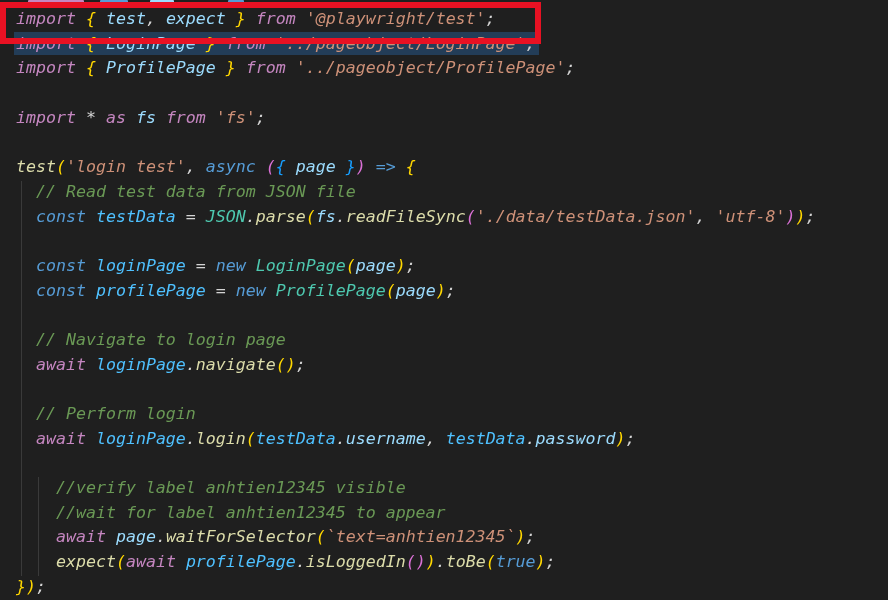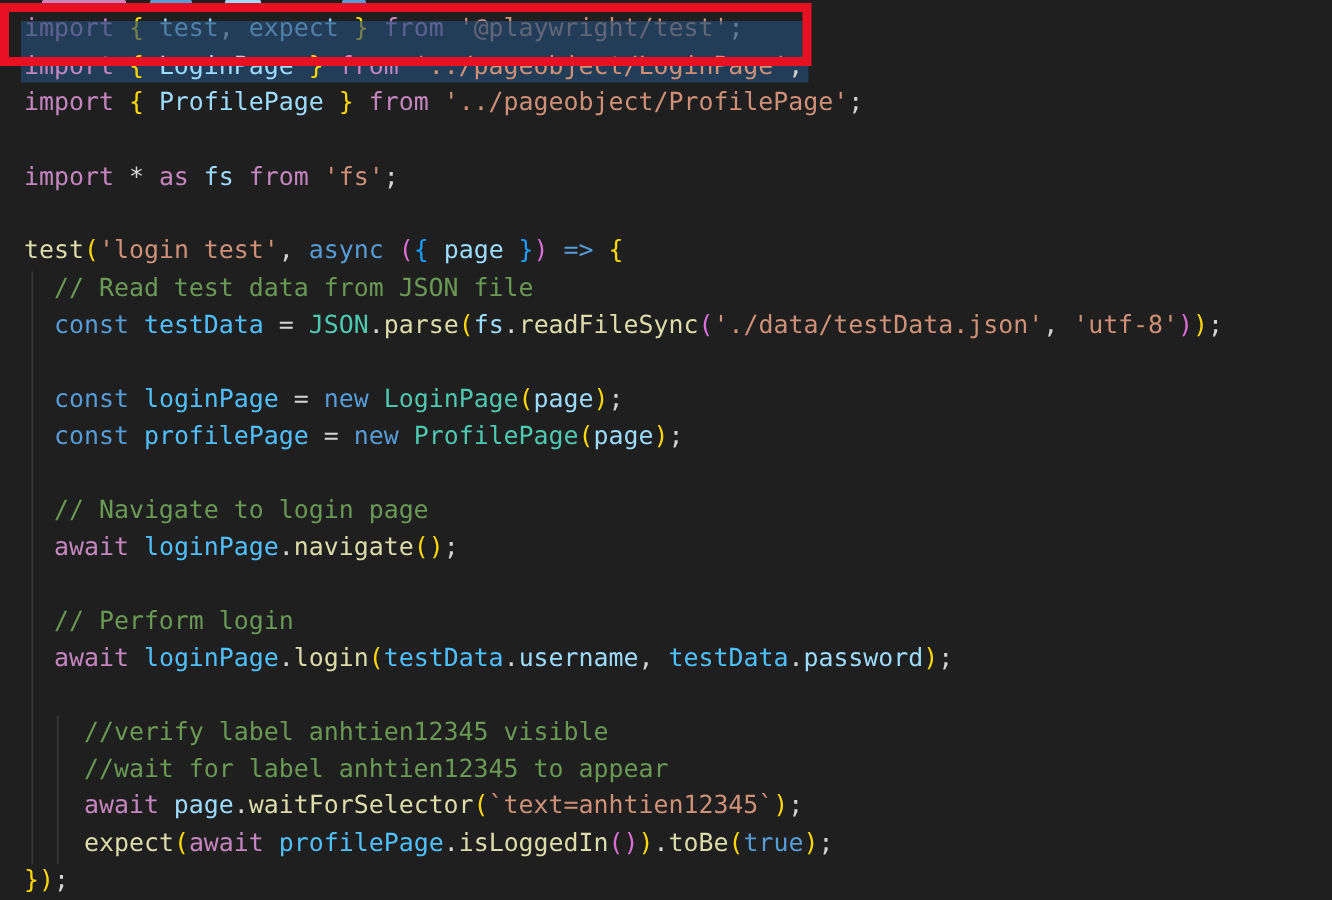--- a/index.html
+++ b/index.html
@@ -11,25 +11,26 @@
     position: relative;
     font-family: "DejaVu Sans Mono", "Liberation Mono", monospace;
   }
   .code-area {
     position: absolute;
     top: 7px; left: 16px;
     font-size: 16.6px;
     line-height: 24.7px;
     white-space: pre;
     z-index: 3;
+    font-style: italic;
   }
   .code-line { height: 24.7px; }
   .sel-bg {
     background: rgba(38, 79, 120, 0.65);
-    padding: 20px 3px 2px 2px;
+    padding: 2px 3px 2px 2px;
     margin-left: -2px;
   }
   .indent-guide {
     position: absolute;
     width: 1px;
     background: #3a3a3a;
     z-index: 1;
   }
   .guide-1 { left: 21px; top: 181px; height: 395px; }
   .guide-2 { left: 38px; top: 477px; height: 99px; }

